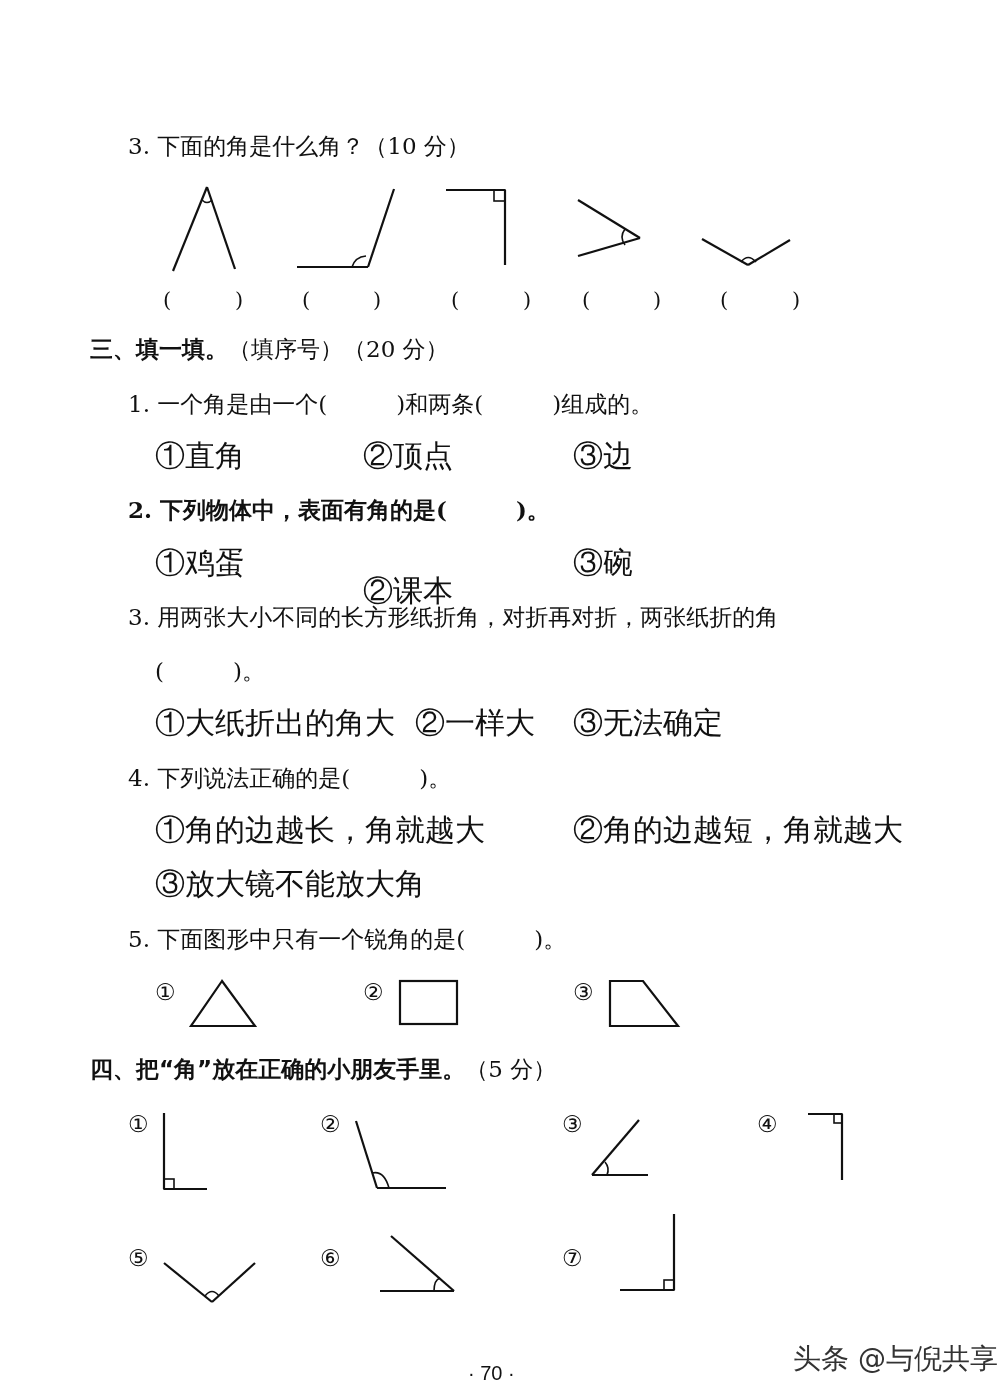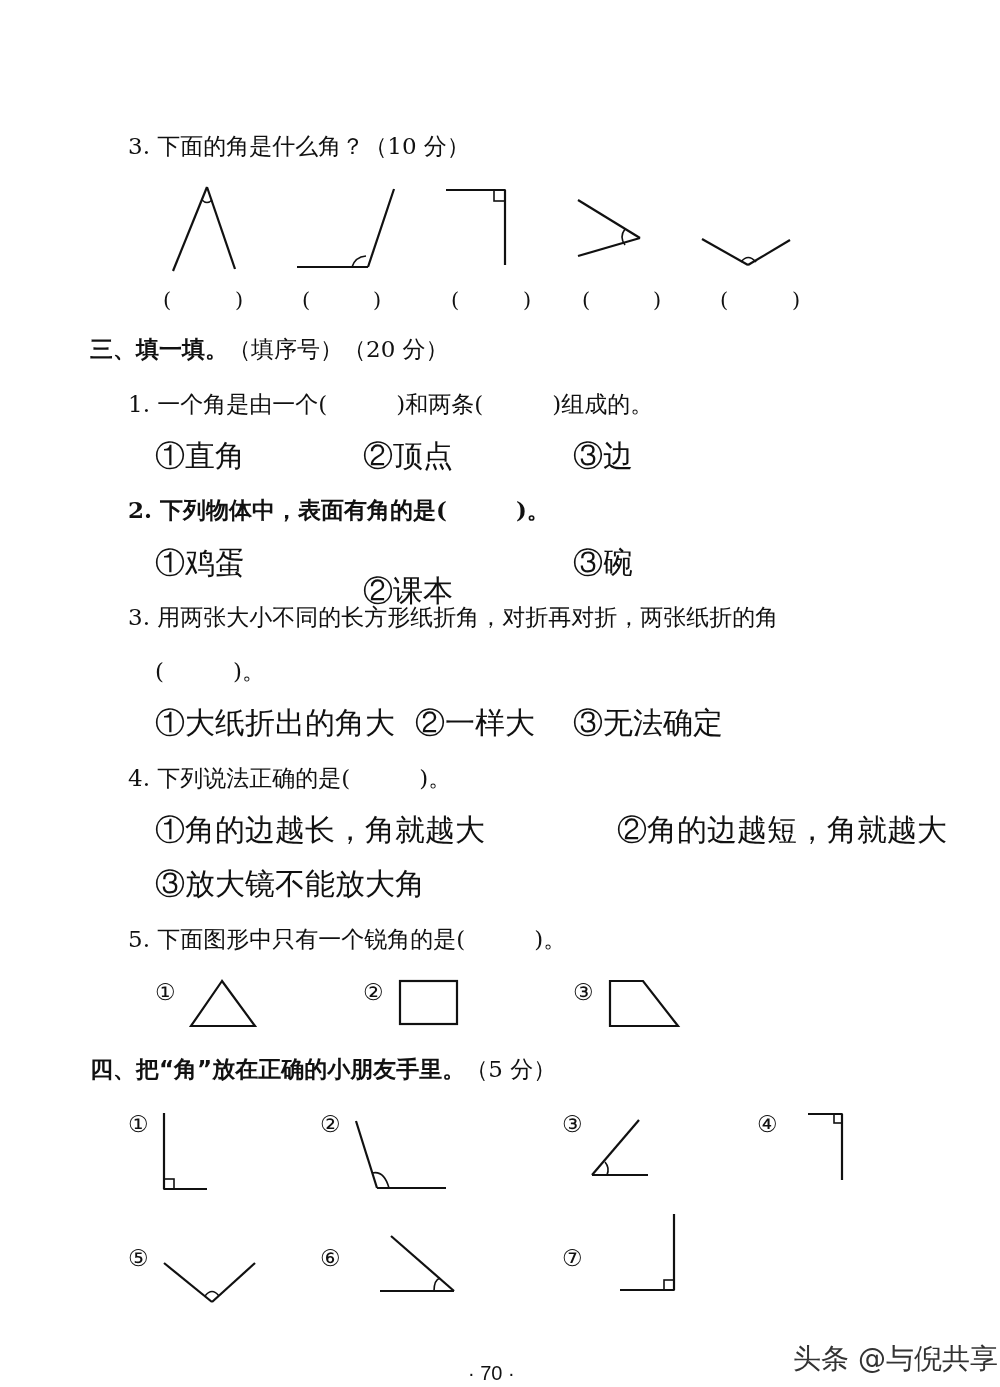--- a/index.html
+++ b/index.html
@@ -78,21 +78,21 @@
 <div class="opt" style="left:573px; top:549px;" data-name="s3-q2-option-3">③碗</div>
 
 <div class="txt" style="left:128px; top:603px;" data-name="s3-q3-text">3. 用两张大小不同的长方形纸折角，对折再对折，两张纸折的角</div>
 <div class="txt" style="left:155px; top:657px;" data-name="s3-q3-answer-blank">(　　　)。</div>
 <div class="opt" style="left:155px; top:709px;" data-name="s3-q3-option-1">①大纸折出的角大</div>
 <div class="opt" style="left:415px; top:709px;" data-name="s3-q3-option-2">②一样大</div>
 <div class="opt" style="left:573px; top:709px;" data-name="s3-q3-option-3">③无法确定</div>
 
 <div class="txt" style="left:128px; top:764px;" data-name="s3-q4-text">4. 下列说法正确的是(　　　)。</div>
 <div class="opt" style="left:155px; top:816px;" data-name="s3-q4-option-1">①角的边越长，角就越大</div>
-<div class="opt" style="left:573px; top:816px;margin-left:44px;" data-name="s3-q4-option-2">②角的边越短，角就越大</div>
+<div class="opt" style="left:573px; top:816px;" data-name="s3-q4-option-2">②角的边越短，角就越大</div>
 <div class="opt" style="left:155px; top:870px;" data-name="s3-q4-option-3">③放大镜不能放大角</div>
 
 <div class="txt" style="left:128px; top:925px;" data-name="s3-q5-text">5. 下面图形中只有一个锐角的是(　　　)。</div>
 <div class="numlabel" style="left:155px; top:978px;" data-name="s3-q5-option-1">①</div>
 <div class="numlabel" style="left:363px; top:978px;" data-name="s3-q5-option-2">②</div>
 <div class="numlabel" style="left:573px; top:978px;" data-name="s3-q5-option-3">③</div>
 <svg class="fig" style="left:0; top:0;" width="1000" height="1040" data-name="s3-q5-shapes">
   <polygon data-name="triangle-icon" points="222,981 191,1026 255,1026"></polygon>
   <rect data-name="rectangle-icon" x="400" y="981" width="57" height="43"></rect>
   <polygon data-name="trapezoid-icon" points="610,981 643,981 678,1026 610,1026"></polygon>

